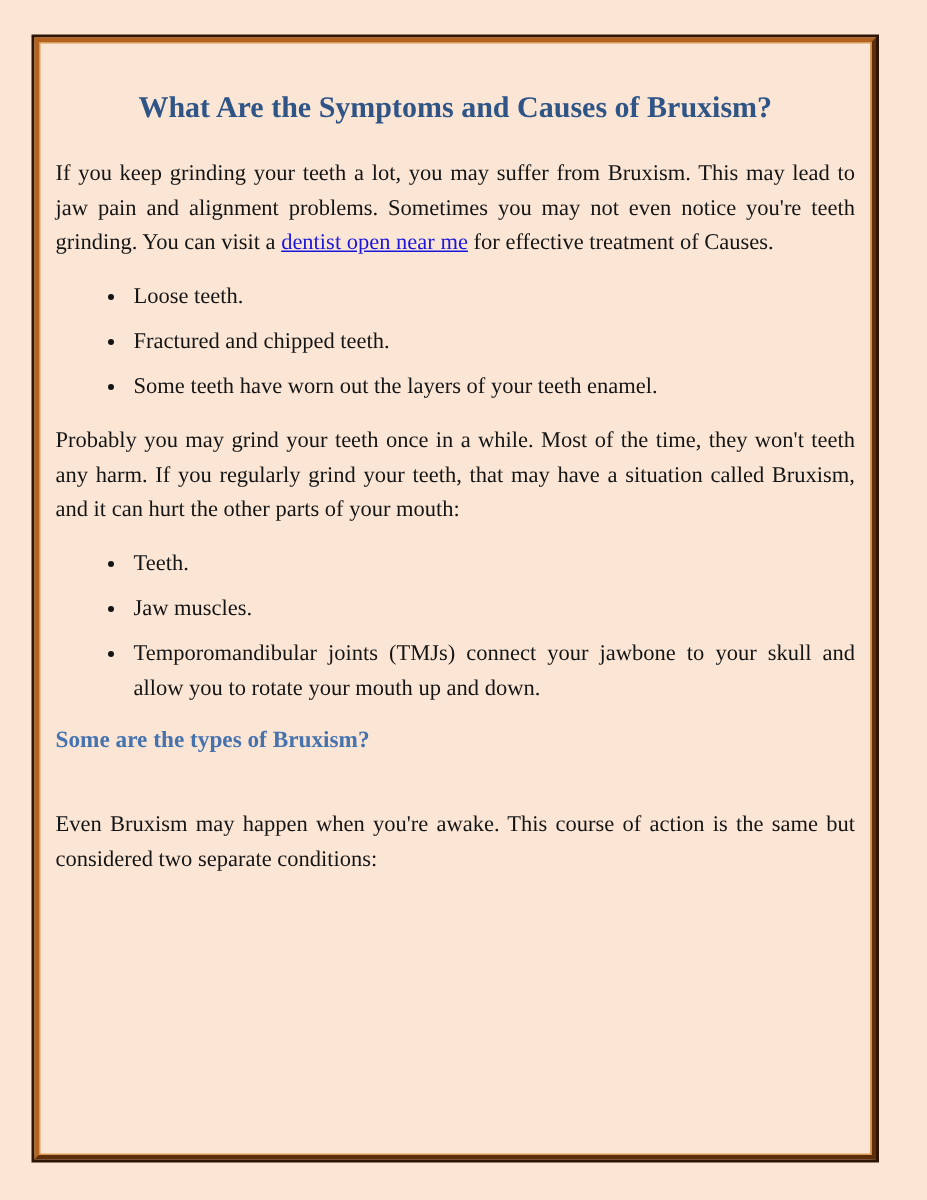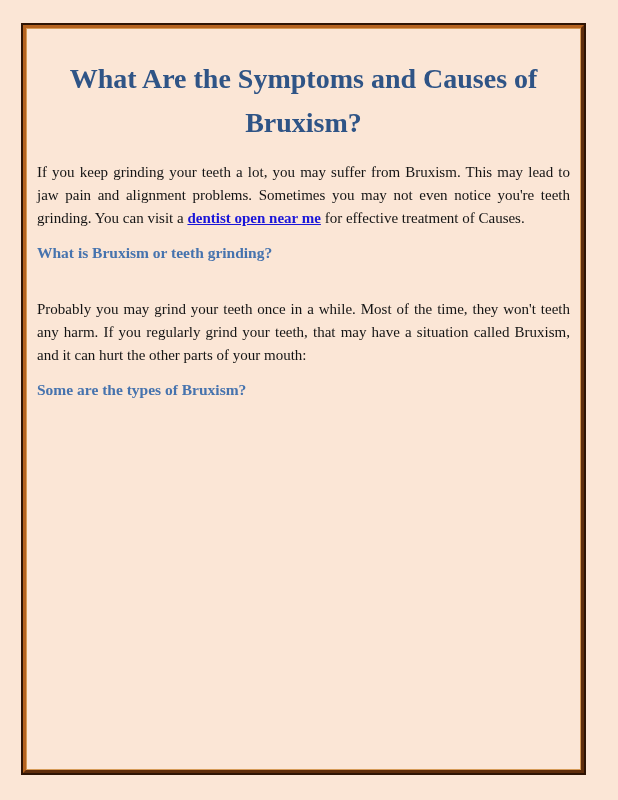--- a/index.html
+++ b/index.html
@@ -25,36 +25,36 @@
     border-bottom-color: #5e2d0c;
   }
   .frame-inner {
     width: 100%; height: 100%;
     border: 1px solid #d69b58;
     padding: 8px 10px;
     overflow: hidden;
   }
   h1.title {
     color: #2f5486;
-    font-size: 28px;
+    font-size: 20px;
     font-weight: bold;
     text-align: center;
     line-height: 1.58;
     margin: 20px 18px 16px 18px;
   }
   p.body {
     color: #141414;
     font-size: 15px;
     line-height: 23px;
     text-align: justify;
     margin: 13px 0;
   }
   a.doc-link {
     color: #1a16d9;
-    font-weight: bold;
+    font-weight: normal;
     text-decoration: underline;
     cursor: pointer;
   }
   ul.doc-list {
     margin: 13px 0;
     padding-left: 50px;
     list-style: disc;
   }
   ul.doc-list li {
     color: #141414;
@@ -76,24 +76,34 @@
 
 <div class="frame-outer">
   <div class="frame-mid">
     <div class="frame-inner">
 
       <h1 class="title">What Are the Symptoms and Causes of Bruxism?</h1>
 
       <p class="body"><span>If you keep grinding your teeth a lot, you may suffer from Bruxism. This may lead to jaw pain and alignment problems. Sometimes you may not even notice you're teeth grinding. You can visit a </span><a class="doc-link" href="#">dentist open near me</a><span> for effective treatment of Causes.</span></p>
 
 
+      <ul class="doc-list">
+        <li>Loose teeth.</li>
+        <li>Fractured and chipped teeth.</li>
+        <li>Some teeth have worn out the layers of your teeth enamel.</li>
+      </ul>
 
-      <h2 class="subhead">What is Bruxism or teeth grinding?</h2>
 
       <p class="body">Probably you may grind your teeth once in a while. Most of the time, they won't teeth any harm. If you regularly grind your teeth, that may have a situation called Bruxism, and it can hurt the other parts of your mouth:</p>
 
+      <ul class="doc-list">
+        <li>Teeth.</li>
+        <li>Jaw muscles.</li>
+        <li>Temporomandibular joints (TMJs) connect your jawbone to your skull and allow you to rotate your mouth up and down.</li>
+      </ul>
 
       <h2 class="subhead">Some are the types of Bruxism?</h2>
 
+      <p class="body">Even Bruxism may happen when you're awake. This course of action is the same but considered two separate conditions:</p>
 
     </div>
   </div>
 </div>
 
 </body></html>

